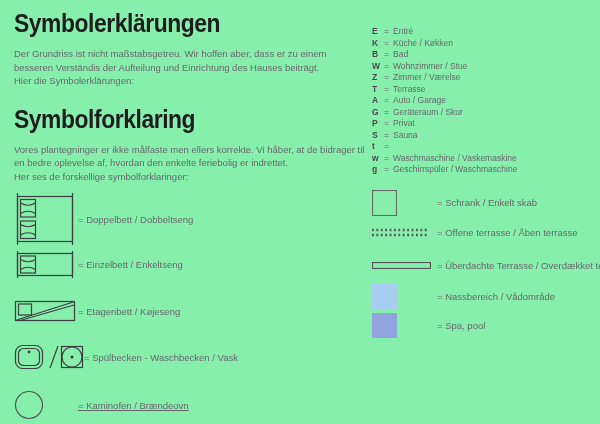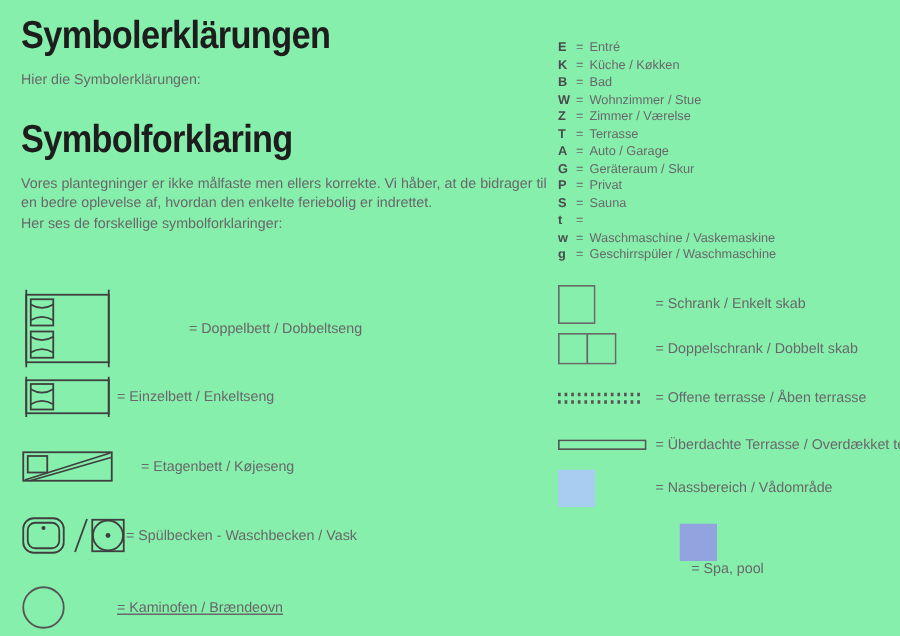--- a/index.html
+++ b/index.html
@@ -11,23 +11,23 @@
                letter-spacing:-0.5px;transform:scaleX(0.88);transform-origin:0 50%;
                white-space:nowrap;margin:0;}
   .doc-heading.second{margin-top:16px;}
   .intro{margin-top:9px;font-size:9.5px;line-height:13.5px;color:#68686a;}
   .intro .lead-in{display:block;}
   
   #left-legend{position:absolute;left:14px;top:193px;width:345px;}
   .legend-row{display:flex;align-items:center;}
   .legend-icon{flex:0 0 auto;min-width:64px;display:flex;align-items:center;}
   .legend-label{font-size:9.5px;color:#68686a;white-space:nowrap;}
-  #left-legend .legend-row:nth-child(1){height:52px;gap:48px;}
+  #left-legend .legend-row:nth-child(1){height:52px;}
   #left-legend .legend-row:nth-child(2){margin-top:6px;height:27px;}
-  #left-legend .legend-row:nth-child(3){margin-top:22px;height:22px;gap:16px;}
+  #left-legend .legend-row:nth-child(3){margin-top:22px;height:22px;}
   #left-legend .legend-row:nth-child(4){margin-top:22px;height:26px;}
   #left-legend .legend-row:nth-child(5){margin-top:20px;height:30px;text-decoration:underline;}
   
   #right-col{position:absolute;left:372px;top:26px;width:226px;}
   .code-row{display:flex;align-items:baseline;font-size:8.5px;line-height:11.5px;}
   .code-letter{flex:0 0 12px;font-weight:bold;color:#4a4a4c;}
   .code-eq{flex:0 0 9px;color:#68686a;}
   .code-label{color:#68686a;white-space:nowrap;}
   #right-legend .legend-icon{min-width:65px;}
   #right-legend .legend-row:nth-child(1){margin-top:18px;height:18px;}
@@ -39,20 +39,21 @@
   #right-legend .legend-row:nth-child(7){margin-top:8px;height:25px;}
 </style>
 </head>
 <body>
 
 <div id="page">
 
   <div id="text-block">
     <div class="doc-heading">Symbolerklärungen</div>
     <div class="intro">
+      <span>Der Grundriss ist nicht maßstabsgetreu. Wir hoffen aber, dass er zu einem besseren Verständis der Aufteilung und Einrichtung des Hauses beiträgt.</span>
       <span class="lead-in">Hier die Symbolerklärungen:</span>
     </div>
     <div class="doc-heading second">Symbolforklaring</div>
     <div class="intro">
       <span>Vores plantegninger er ikke målfaste men ellers korrekte. Vi håber, at de bidrager til en bedre oplevelse af, hvordan den enkelte feriebolig er indrettet.</span>
       <span class="lead-in">Her ses de forskellige symbolforklaringer:</span>
     </div>
   </div>
 
   <div id="left-legend">
@@ -191,29 +192,20 @@
         <div class="legend-row">
           <span class="legend-icon">
             <svg width="25" height="26" viewBox="0 0 25 26" fill="none" stroke="#6a6a6a" stroke-width="1.2">
               <rect x="0.5" y="0.5" width="24" height="25"></rect>
             </svg>
           </span>
           <span class="legend-label">= Schrank / Enkelt skab</span>
         </div>
         <div class="legend-row">
           <span class="legend-icon">
-            <svg width="39" height="21" viewBox="0 0 39 21" fill="none" stroke="#6a6a6a" stroke-width="1.2">
-              <rect x="0.5" y="0.5" width="38" height="20"></rect>
-              <line x1="19.5" y1="0.5" x2="19.5" y2="20.5"></line>
-            </svg>
-          </span>
-          <span class="legend-label">= Doppelschrank / Dobbelt skab</span>
-        </div>
-        <div class="legend-row">
-          <span class="legend-icon">
             <svg width="57" height="9" viewBox="0 0 57 9" fill="none" stroke="#555" stroke-width="2.4">
               <line x1="0" y1="2" x2="57" y2="2" stroke-dasharray="1.8,2.6"></line>
               <line x1="0" y1="7" x2="57" y2="7" stroke-dasharray="1.8,2.6"></line>
             </svg>
           </span>
           <span class="legend-label">= Offene terrasse / Åben terrasse</span>
         </div>
         <div class="legend-row">
           <span class="legend-icon">
             <svg width="59" height="7" viewBox="0 0 59 7" fill="none" stroke="#555" stroke-width="1.2">

